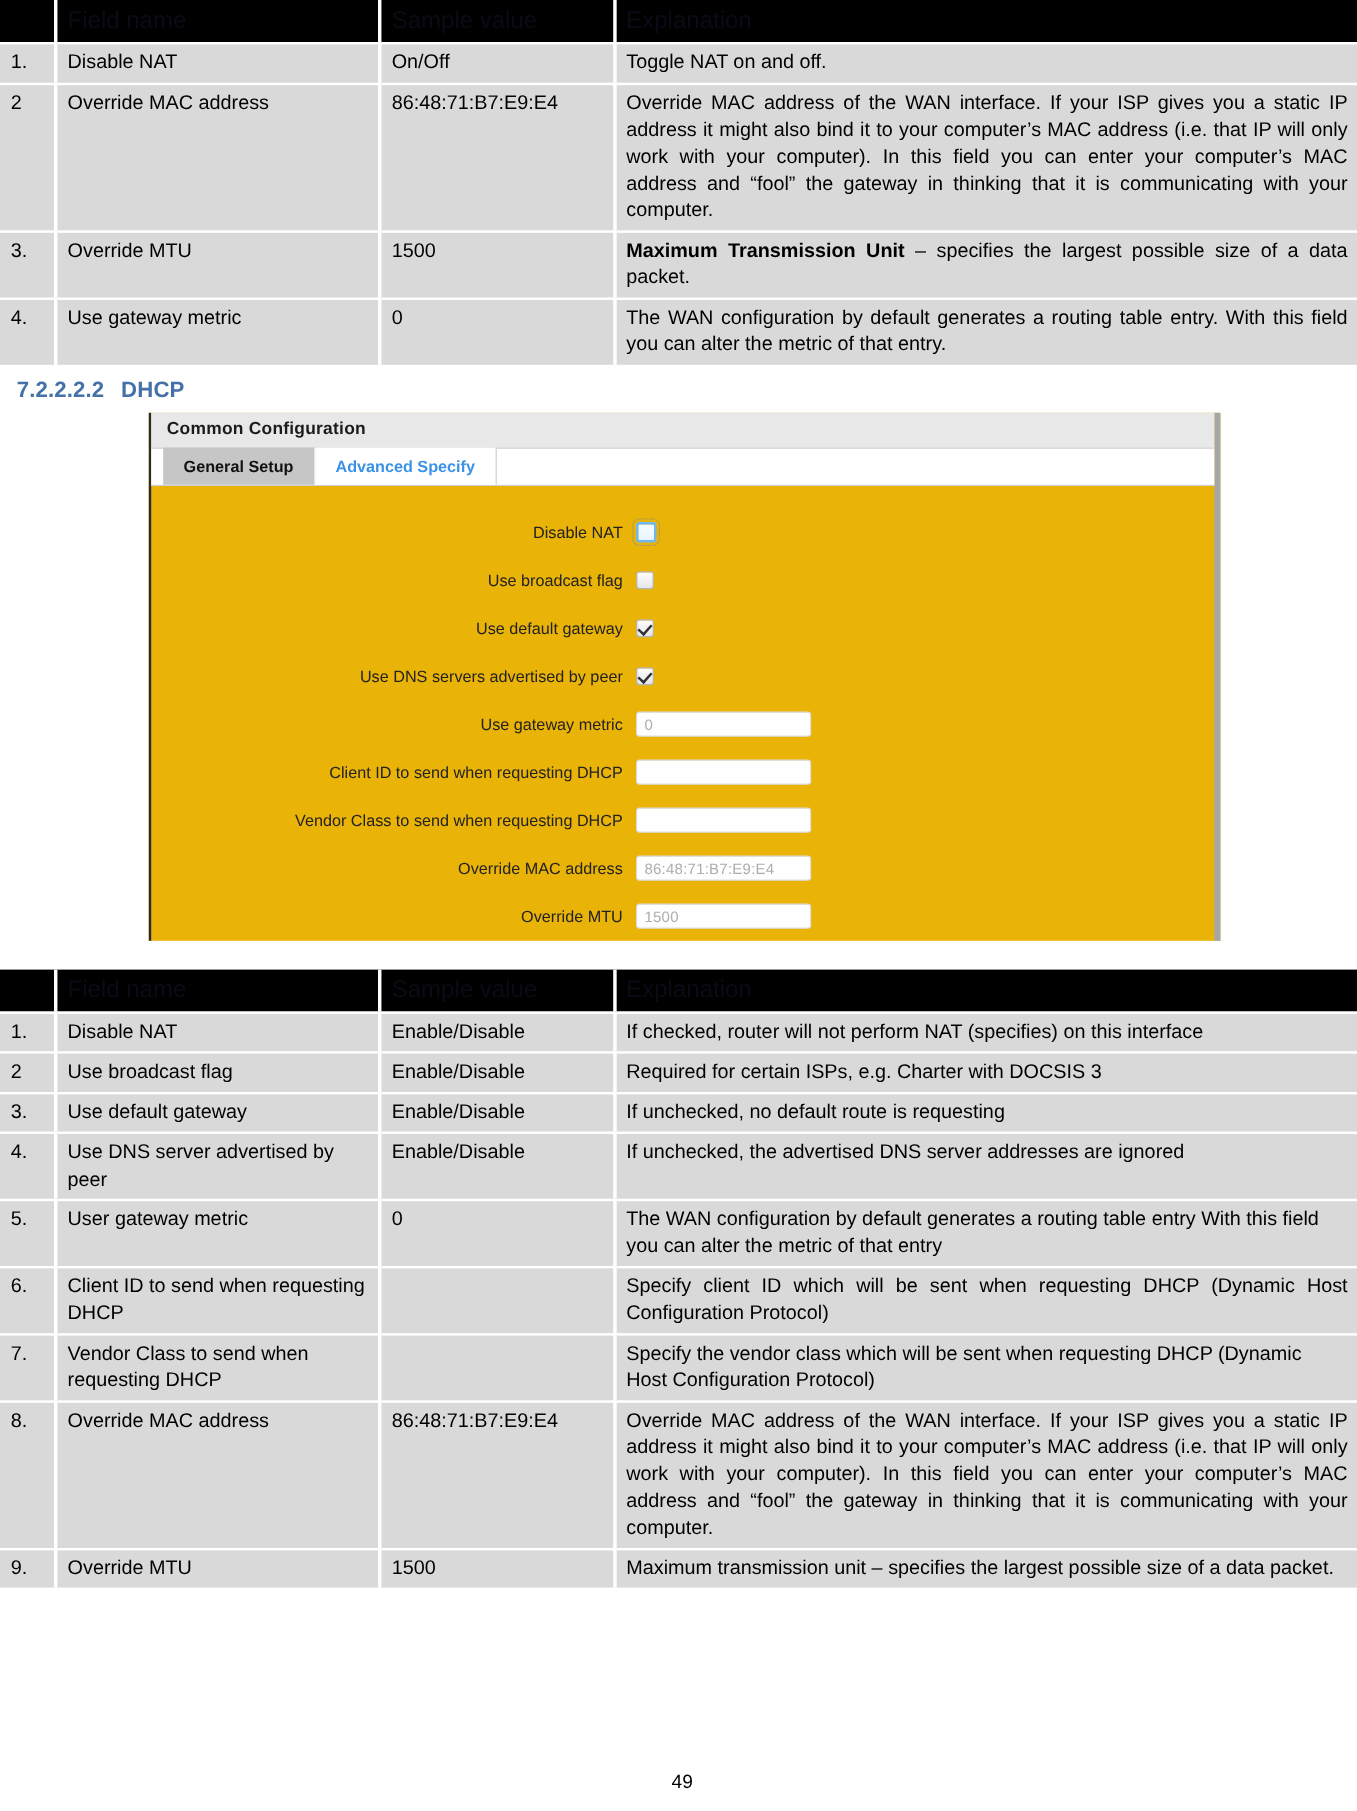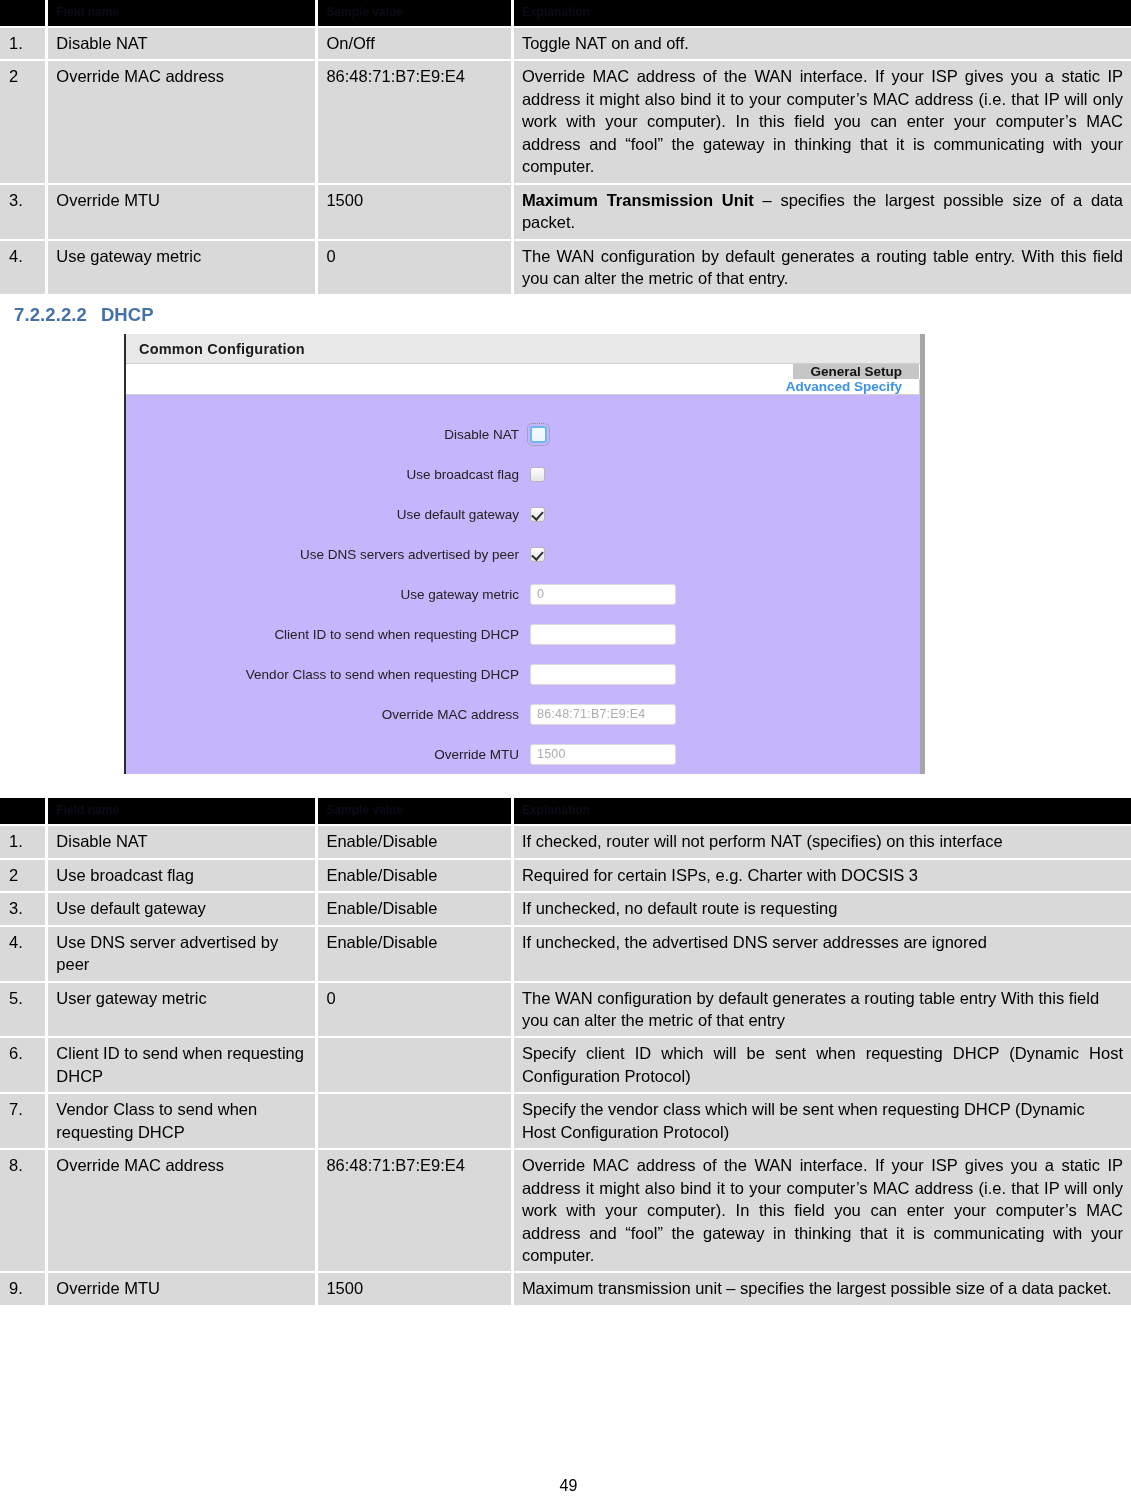--- a/index.html
+++ b/index.html
@@ -29,26 +29,26 @@
     line-height: 1.36;
     font-weight: normal;
     text-align: left;
     background: #d9d9d9;
     border-top: 2px solid #ffffff;
     border-right: 3px solid #ffffff;
   }
   .doc-table tr.hdr th {
     background: #000000;
     color: #0b0b18;
-    font-weight: bold;
+    font-weight: normal;
     border-top: none;
     padding-top: 4px;
     padding-bottom: 4px;
     height: 26px;
-    font-size: 12px;
+    font-size: 20px;
     margin-top: 44px;
   }
   .doc-table td.c-num  { width: 44px;  padding-left: 9px; padding-right: 2px; }
   .doc-table td.c-name { width: 246px; }
   .doc-table td.c-val  { width: 210px; }
   .doc-table td.c-exp  { width: 631px; border-right: none; text-align: justify; }
   .doc-table th.c-num  { width: 44px; }
   .doc-table th.c-name { width: 246px; }
   .doc-table th.c-val  { width: 178px; }
   .doc-table th.c-exp  { width: 562px; border-right: none; }
@@ -66,23 +66,23 @@
   .sec-head .num { margin-right: 14px; margin-top: 32px; }
 
   
   .shot-wrap {
     margin: 8px 0 0 124px;
     width: 893px;
     position: relative;
   }
   .shot {
     position: relative;
-    width: 801px;
+    width: 893px;
     height: 440px;
-    background: #c4b5fd;
+    background: #eab308;
     border-left: 2px solid #2b2b2b;
     border-right: 5px solid #a6a6a6;
     font-family: "Liberation Sans", sans-serif;
   }
   .shot-title {
     height: 30px;
     background: #e8e8e8;
     border-bottom: 1px solid #cfcfcf;
     display: flex;
     align-items: center;
@@ -92,21 +92,20 @@
     color: #1b1b1b;
     letter-spacing: .2px;
   }
   .tabbar {
     height: 31px;
     display: flex;
     align-items: flex-end;
     background: #ffffff;
     border-bottom: 1px solid #cfcfcf;
     padding-left: 10px;
-    flex-direction: column;
   }
   .tab {
     height: 31px;
     padding: 0 17px;
     display: flex;
     align-items: center;
     font-size: 13.5px;
     font-weight: bold;
     white-space: nowrap;
   }

